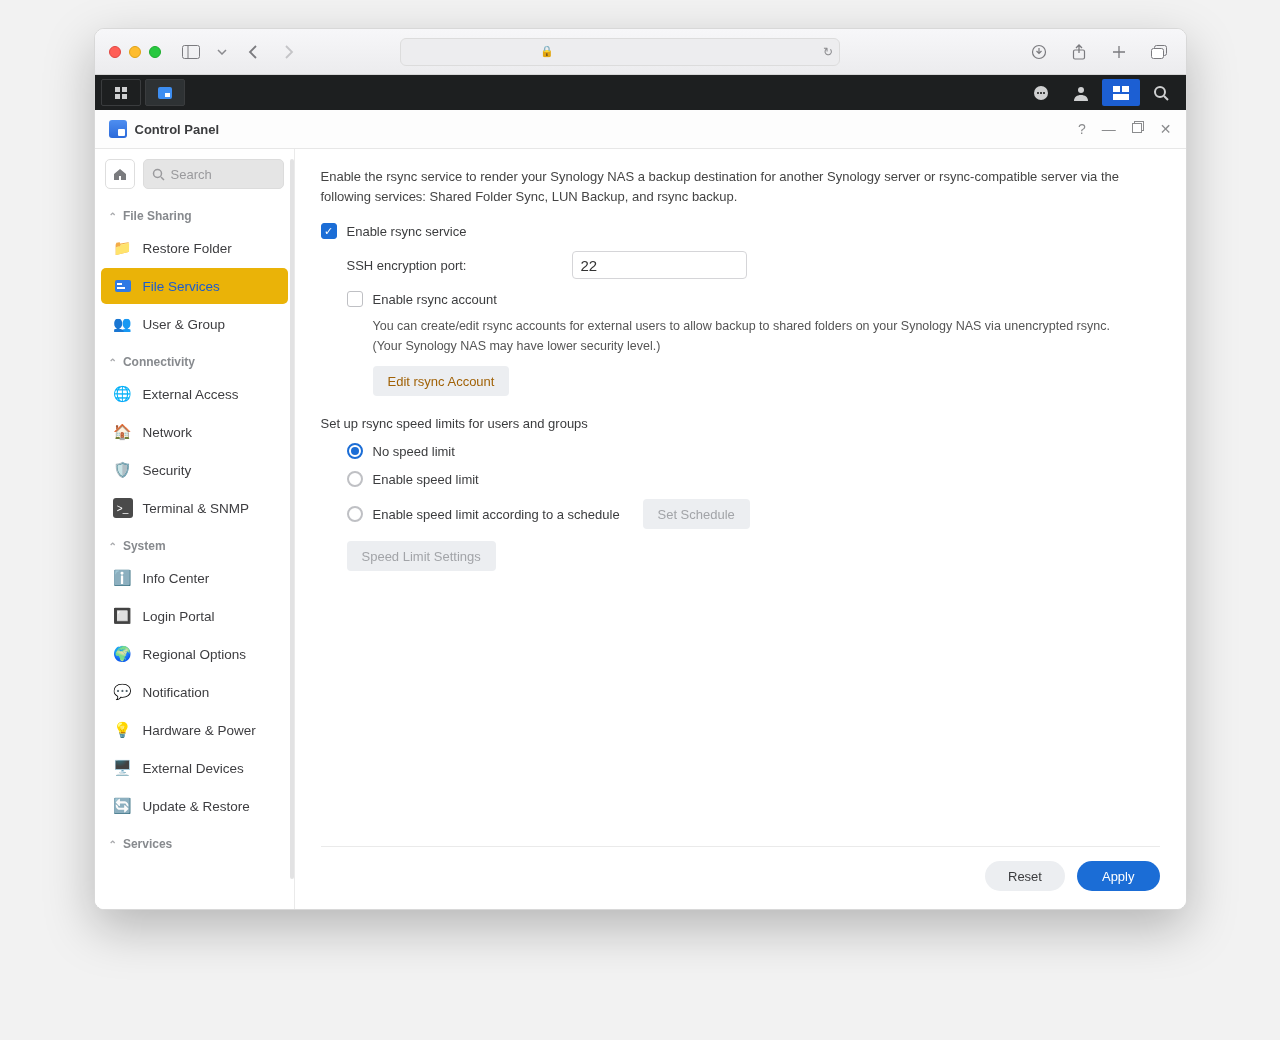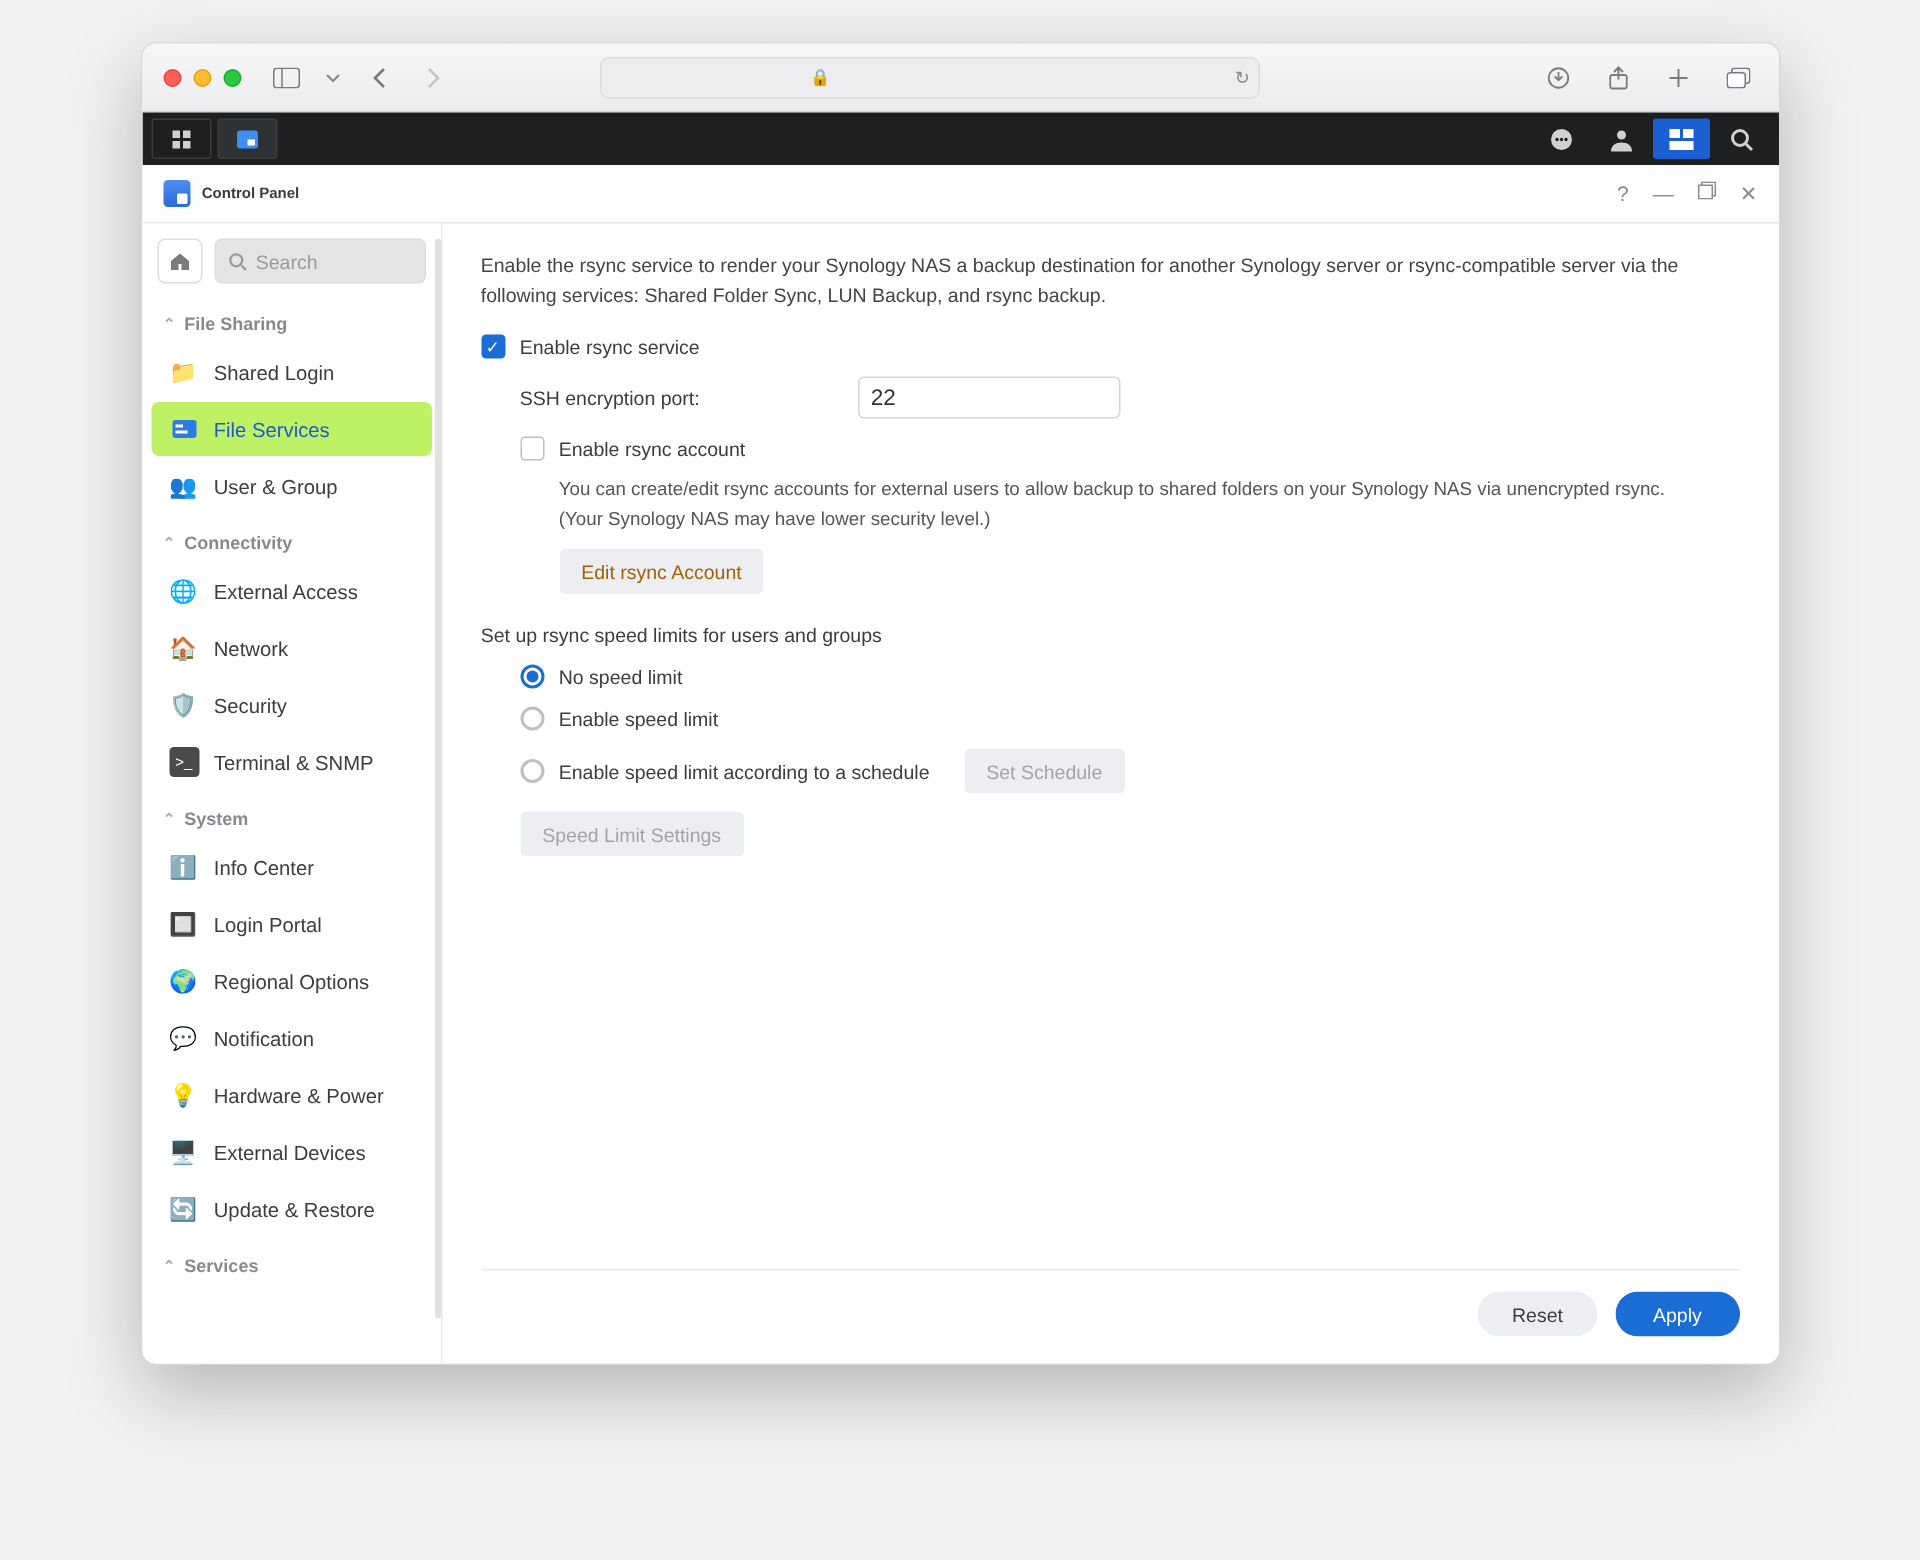--- a/index.html
+++ b/index.html
@@ -83,21 +83,21 @@
     display:flex; align-items:center;
     padding: 0 14px;
     background:#fdfdfd;
   }
   .cp-title-icon {
     width:18px; height:18px; margin-right:8px;
     background: linear-gradient(#4e8ef0,#2b6ada);
     border-radius:3px; position:relative;
   }
   .cp-title-icon::after{ content:''; position:absolute; right:2px; bottom:2px; width:7px;height:7px; background:#fff; border-radius:1px; }
-  .cp-title { font-weight:600; color:#3b3c3e; font-size:10px; }
+  .cp-title { font-weight:600; color:#3b3c3e; font-size:13px; }
   .cp-title-actions { margin-left:auto; display:flex; gap:16px; color:#8b8c8e; font-size:14px; }
   .cp-title-actions span { cursor:pointer; }
 
   .cp-body { display:flex; height: 760px; }
   .sidebar {
     width: 200px; border-right:1px solid #eaeaea; background:#fff;
     display:flex; flex-direction:column;
     overflow-y:auto;
     position: relative;
   }
@@ -122,21 +122,21 @@
     padding: 8px 14px 6px 14px; color:#878a8e; font-size:12px; font-weight:600;
     display:flex; align-items:center; gap:6px;
     margin-top:4px;
   }
   .sb-section .chev { font-size:10px; color:#a9aaad; }
   .sb-item {
     display:flex; align-items:center; gap:10px;
     padding: 8px 12px; margin: 1px 6px; border-radius:5px;
     color:#3d3d40; font-size:13.5px; cursor:pointer;
   }
-  .sb-item.active { background:#bef264; color:#1b5dcf; }
+  .sb-item.active { background:#eab308; color:#1b5dcf; }
   .sb-item .ic {
     width:20px; height:20px; display:flex; align-items:center; justify-content:center; font-size:15px;
     border-radius:3px;
   }
   .ic-folder{ color:#f5a623; }
   .ic-fileserv{ color:#2f7ae5; }
   .ic-usergroup{ color:#2f7ae5; }
   .ic-ldap{ color:#2f7ae5; }
   .ic-ext{ color:#2f7ae5; }
   .ic-net{ color:#e36d4b; }
@@ -349,21 +349,21 @@
             <input type="text" placeholder="Search" style="">
           </div>
         </div>
 
         <div class="sb-section">
           <span class="chev">⌃</span>
           <span>File Sharing</span>
         </div>
         <div class="sb-item">
           <span class="ic ic-folder">📁</span>
-          <span>Shared Login</span>
+          <span>Restore Folder</span>
         </div>
         <div class="sb-item active">
           <span class="ic ic-fileserv">
             <svg width="18" height="18" viewBox="0 0 18 18">
                 <rect x="1" y="3" width="16" height="12" rx="2" fill="#2f7ae5"></rect>
                 <rect x="3" y="6" width="5" height="2" fill="#fff"></rect>
                 <rect x="3" y="10" width="8" height="2" fill="#fff"></rect>
               </svg>
           </span>
           <span>File Services</span>

